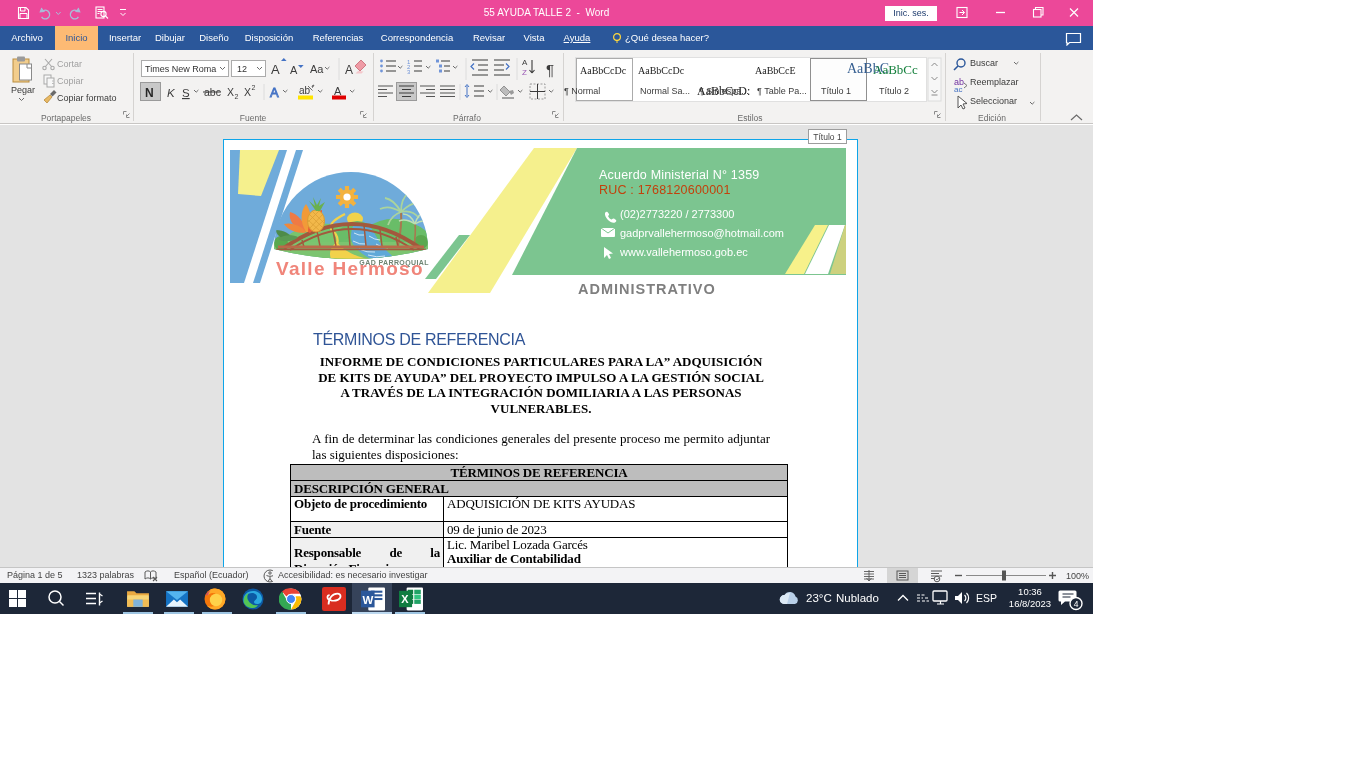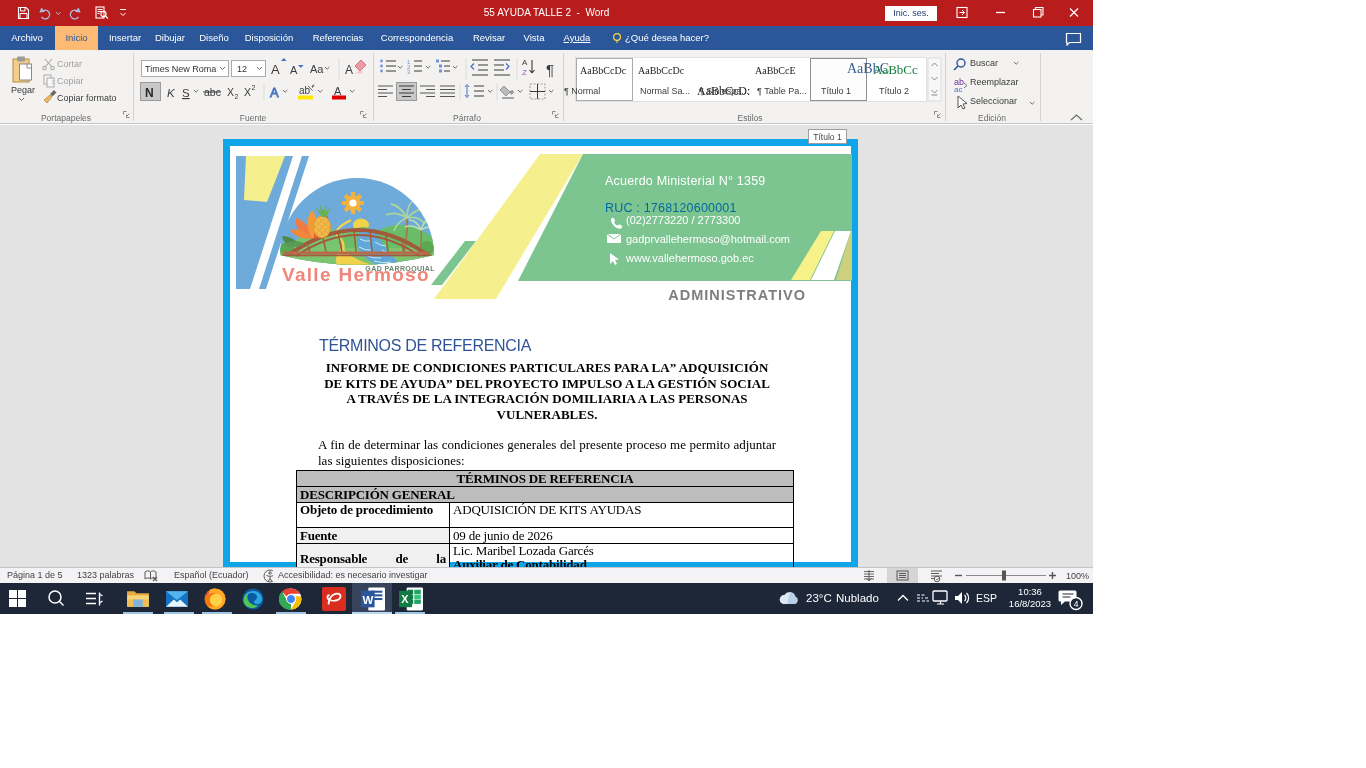--- a/index.html
+++ b/index.html
@@ -1,34 +1,34 @@
 <!DOCTYPE html>
 <html><head><meta charset="utf-8">
 <style>
 *{margin:0;padding:0;box-sizing:border-box;}
 html,body{width:1366px;height:768px;background:#fff;font-family:"Liberation Sans",sans-serif;}
 #screen{position:absolute;left:0;top:0;width:1093px;height:614px;background:#fff;overflow:hidden;}
 .abs{position:absolute;}
 
-#title{position:absolute;left:0;top:0;width:1093px;height:26px;background:#b91c1c;}
+#title{position:absolute;left:0;top:0;width:1093px;height:26px;background:#ec4899;}
 #tabrow{position:absolute;left:0;top:26px;width:1093px;height:24px;background:#2b579a;}
 #ribbon{position:absolute;left:0;top:50px;width:1093px;height:74px;background:#f3f2f1;border-bottom:1px solid #c8c6c4;}
 #docarea{position:absolute;left:0;top:125px;width:1093px;height:442px;background:#e3e3e3;overflow:hidden;}
 #status{position:absolute;left:0;top:567px;width:1093px;height:16px;background:#f3f3f5;border-top:1px solid #c5c5c5;}
 #task{position:absolute;left:0;top:583px;width:1093px;height:31px;background:#1d2738;}
 #titletext{position:absolute;left:0;top:7px;width:1093px;text-align:center;color:#fff;font-size:10px;}
 #signin{position:absolute;left:885px;top:6px;width:52px;height:15px;background:#fff;color:#1e3c6e;font-size:9px;text-align:center;line-height:15px;}
 .tab{position:absolute;top:0;height:24px;line-height:23px;color:#fff;font-size:9.5px;text-align:center;}
 #tabsel{position:absolute;left:55px;top:0;width:43px;height:24px;background:#fdba74;color:#2b579a;font-size:9.5px;text-align:center;line-height:23px;}
 .gsep{position:absolute;top:3px;height:68px;width:1px;background:#d5d3d1;}
 .glabel{position:absolute;top:63px;font-size:8.5px;color:#6a6a6a;text-align:center;}
 .btxt{font-size:9px;color:#3b3b3b;}
 .gray{color:#a0a0a0;}
 
-#page{position:absolute;left:223px;top:14px;width:635px;height:430px;background:#fff;border:7px solid #0ea5e9;}
+#page{position:absolute;left:223px;top:14px;width:635px;height:430px;background:#fff;border:1px solid #0ea5e9;}
 #tooltip{position:absolute;left:808px;top:4px;width:39px;height:15px;background:#fff;border:1px solid #9d9d9d;font-size:8.5px;color:#444;text-align:center;line-height:14px;}
 .ser{font-family:"Liberation Serif",serif;}
 
 .st{position:absolute;top:2px;font-size:9px;color:#444;}
 
 .ticon{position:absolute;top:4px;width:24px;height:24px;}
 .tline{position:absolute;top:29px;height:2px;background:#9ec5e2;}
 .ttxt{position:absolute;color:#fff;font-size:11px;}
 #dtable{position:absolute;left:66px;top:324px;width:498px;border-collapse:collapse;table-layout:fixed;font-family:"Liberation Serif",serif;font-size:13px;color:#000;letter-spacing:-0.2px;}
 #dtable td{border:1px solid #000;padding:0 3px;overflow:hidden;line-height:14px;}
@@ -385,27 +385,27 @@
     </g>
 
     <g fill="#fff">
       <path d="M381,73 c0,0 1,-2 2.5,-1 l1.5,2 c0.5,1 -1,2 -1,2 c0.5,1.5 2,3 3.5,3.5 c0,0 1.5,-1.5 2.5,-1 l2,1.5 c1,1.5 -1,2.5 -1,2.5 c-2,1 -5,-0.5 -7,-2.5 c-2,-2 -3.5,-5 -3,-7 Z"></path>
       <rect x="377" y="88" width="14" height="9" rx="1"></rect>
       <path d="M377,88 l7,5 7,-5" stroke="#7cc590" stroke-width="1" fill="none"></path>
       <path d="M380,107 l0,11 3,-3 2,4 2,-1 -2,-4 4,-0.5 Z"></path>
     </g>
   </svg>
   <div class="abs" style="left:375px;top:28px;color:#fff;font-size:12.5px;letter-spacing:0.2px;">Acuerdo Ministerial N° 1359</div>
-  <div class="abs" style="left:375px;top:55px;color:#0369a1;font-size:12.5px;letter-spacing:0.2px;">RUC : 1768120600001</div>
+  <div class="abs" style="left:375px;top:43px;color:#c2410c;font-size:12.5px;letter-spacing:0.2px;">RUC : 1768120600001</div>
   <div class="abs" style="left:396px;top:68px;color:#fff;font-size:11px;">(02)2773220 / 2773300</div>
   <div class="abs" style="left:396px;top:87px;color:#fff;font-size:11px;">gadprvallehermoso@hotmail.com</div>
   <div class="abs" style="left:396px;top:106px;color:#fff;font-size:11px;">www.vallehermoso.gob.ec</div>
   <div class="abs" style="left:133px;top:119px;width:72px;text-align:right;font-size:7px;font-weight:bold;color:#6e8472;letter-spacing:0.4px;">GAD PARROQUIAL</div>
   <div class="abs" style="left:52px;top:118px;width:170px;font-size:19px;font-weight:bold;color:#f0857a;letter-spacing:1.3px;">Valle Hermoso</div>
-  <div class="abs" style="left:354px;top:141px;width:222px;text-align:right;font-size:14.5px;font-weight:bold;color:#7f7f7f;letter-spacing:1px;">ADMINISTRATIVO</div>
+  <div class="abs" style="left:354px;top:141px;width:222px;text-align:left;font-size:14.5px;font-weight:bold;color:#7f7f7f;letter-spacing:1px;">ADMINISTRATIVO</div>
   <div class="abs" style="left:89px;top:191px;font-size:16px;letter-spacing:-0.3px;color:#2F5496;">TÉRMINOS DE REFERENCIA</div>
   <div class="abs ser" style="left:88px;top:214px;width:458px;text-align:center;font-size:13px;font-weight:bold;line-height:15.5px;">INFORME DE CONDICIONES PARTICULARES PARA LA” ADQUISICIÓN<br>DE KITS DE AYUDA” DEL PROYECTO IMPULSO A LA GESTIÓN SOCIAL<br>A TRAVÉS DE LA INTEGRACIÓN DOMILIARIA A LAS PERSONAS<br>VULNERABLES.</div>
   <div class="abs ser" style="left:88px;top:291px;width:458px;text-align:justify;font-size:13px;line-height:15.5px;">A fin de determinar las condiciones generales del presente proceso me permito adjuntar las siguientes disposiciones:</div>
   <table id="dtable">
           <colgroup>
             <col style="width:153px">
             <col>
           </colgroup>
     <tbody>
             <tr class="hrow">
@@ -413,21 +413,21 @@
             </tr>
     <tr class="hrow">
               <td colspan="2">DESCRIPCIÓN GENERAL</td>
             </tr>
     <tr style="height:25px;">
               <td class="c1" style="vertical-align:top;"><b>Objeto de procedimiento</b></td>
               <td style="vertical-align:top;">ADQUISICIÓN DE KITS AYUDAS</td>
             </tr>
     <tr style="height:16px;">
               <td class="c1 lg"><b>Fuente</b></td>
-              <td>09 de junio de 2026</td>
+              <td>09 de junio de 2023</td>
             </tr>
     <tr style="height:32px;">
               <td class="c1 lg" style="vertical-align:top;padding-top:7px;line-height:16px;">
                 <div style="text-align:justify;text-align-last:justify;font-weight:bold;">Responsable de la</div>
                 <div style="font-weight:bold;">Dirección Financiera</div>
               </td>
               <td style="vertical-align:top;">Lic. Maribel Lozada Garcés<br><b>Auxiliar de Contabilidad</b></td>
             </tr>
   </tbody>
         </table>

